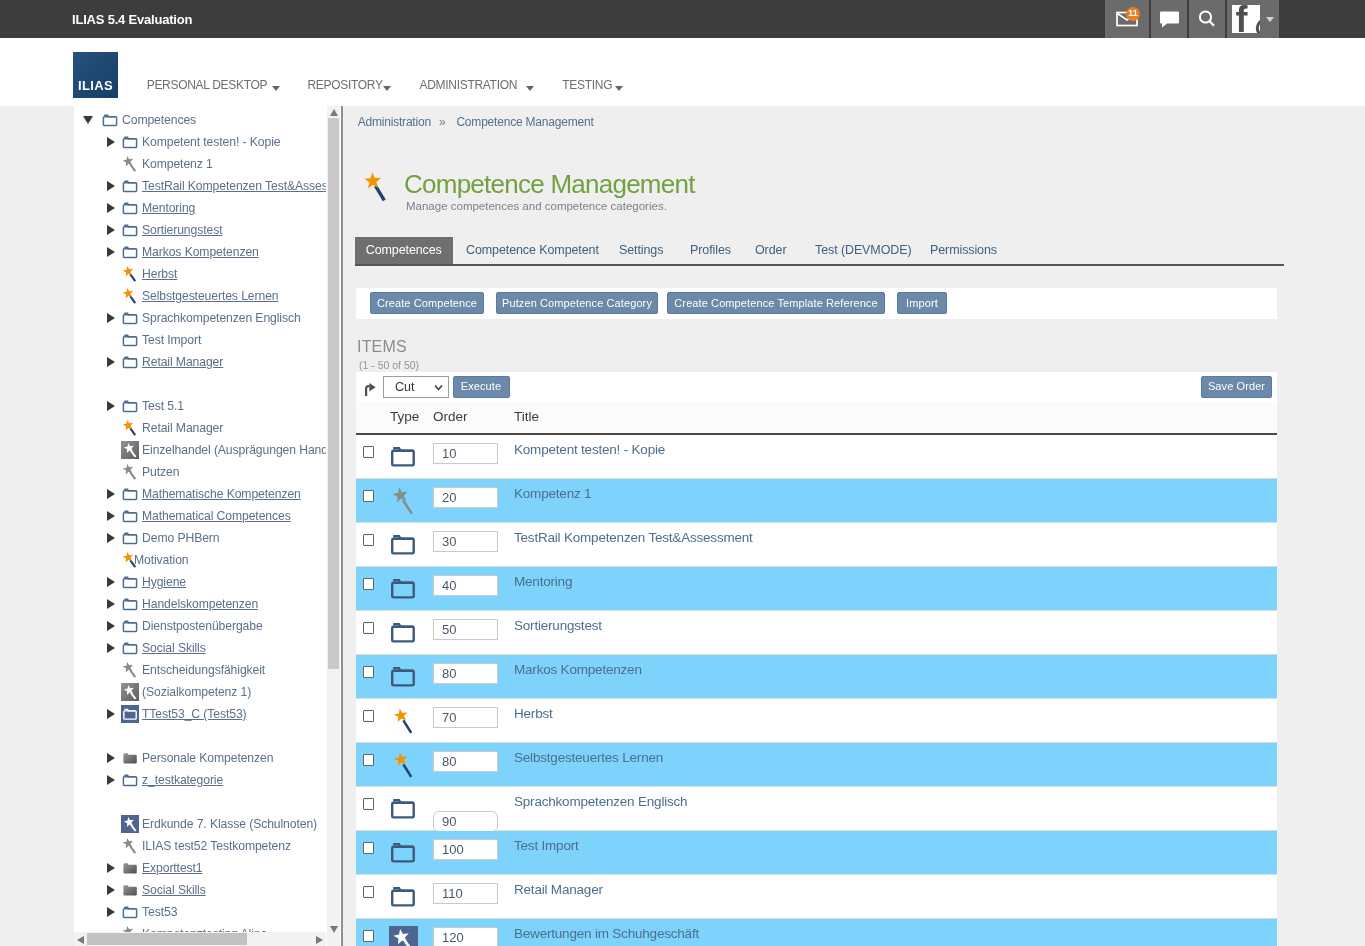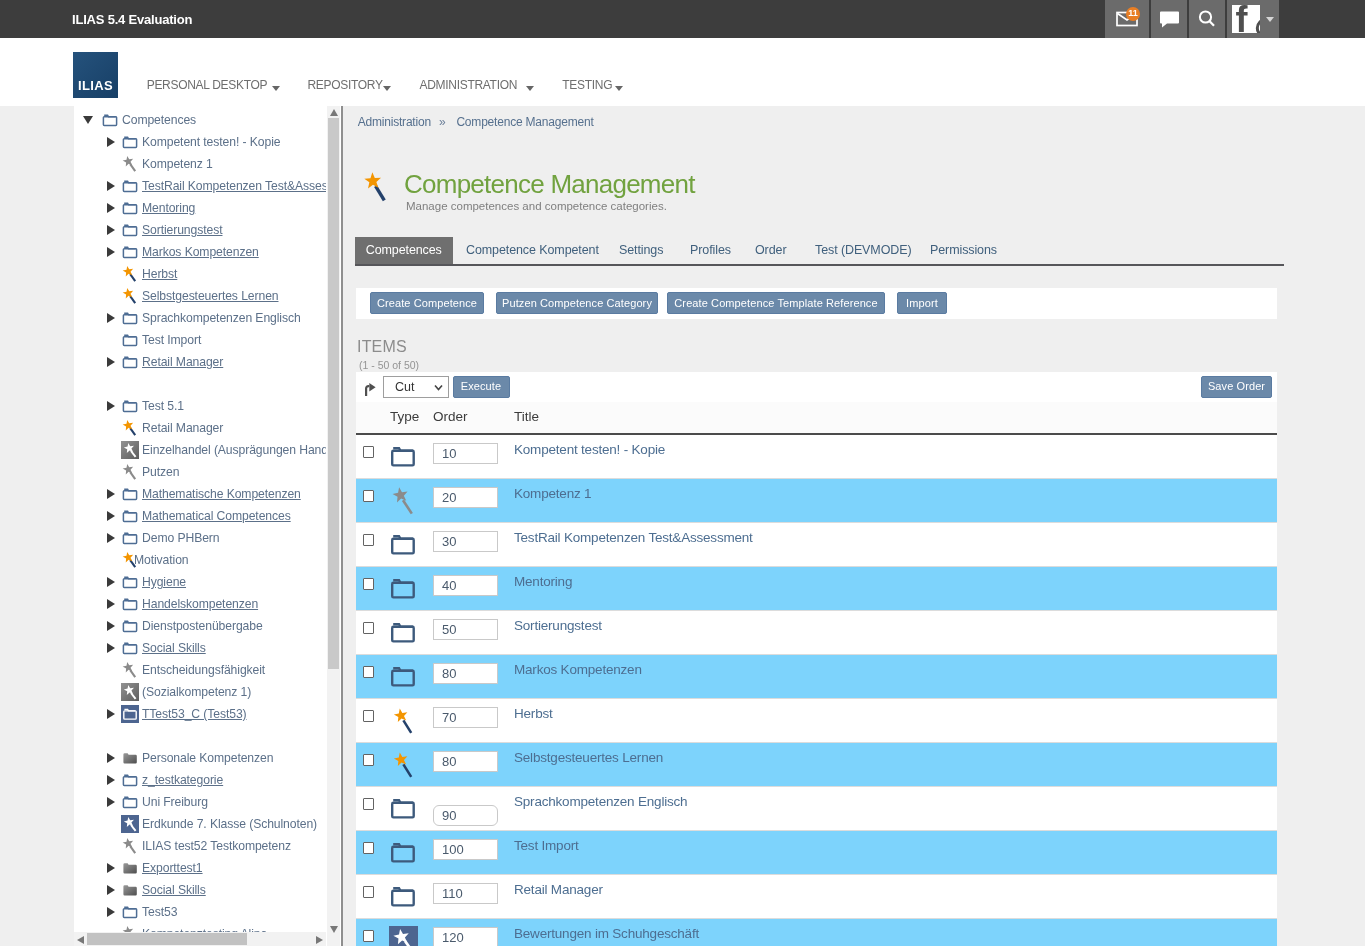--- a/index.html
+++ b/index.html
@@ -388,30 +388,20 @@
 <div class="trow" style="top:663px;left:0;width:252px;overflow:hidden;">
       <span style="position:absolute;left:33px;top:6px;" class="tri-r"></span>
       <span class="tico" style="position:absolute;left:47px;top:2px;">
         <svg width="18" height="18" viewBox="0 0 18 18">
           <path d="M3.2 4.2 h3.4 l0.9 1.6 h7 v0.4" fill="none" stroke="#4e6d94" stroke-width="1.5"></path>
           <rect x="2.4" y="5.8" width="13.2" height="8.6" rx="0.8" fill="none" stroke="#4e6d94" stroke-width="1.5"></rect>
         </svg>
       </span>
       <span style="position:absolute;left:68px;"><a>z_testkategorie</a></span>
     </div>
-<div class="trow" style="top:685px;left:0;width:252px;overflow:hidden;">
-      <span style="position:absolute;left:33px;top:6px;" class="tri-r"></span>
-      <span class="tico" style="position:absolute;left:47px;top:2px;">
-        <svg width="18" height="18" viewBox="0 0 18 18">
-          <path d="M3.2 4.2 h3.4 l0.9 1.6 h7 v0.4" fill="none" stroke="#4e6d94" stroke-width="1.5"></path>
-          <rect x="2.4" y="5.8" width="13.2" height="8.6" rx="0.8" fill="none" stroke="#4e6d94" stroke-width="1.5"></rect>
-        </svg>
-      </span>
-      <span style="position:absolute;left:68px;">Uni Freiburg</span>
-    </div>
 <div class="trow" style="top:707px;left:0;width:252px;overflow:hidden;">
       <span class="tico" style="position:absolute;left:47px;top:2px;">
         <span class="sq" style="background:#4d6590">
           <svg width="18" height="18" viewBox="0 0 18 18">
             <line x1="10" y1="10" x2="14.6" y2="15.8" stroke="#fff" stroke-width="2.0"></line>
             <polygon points="7.26,1.88 9.19,5.16 12.97,4.66 10.45,7.52 12.08,10.95 8.59,9.43 5.83,12.05 6.20,8.26 2.85,6.45 6.57,5.62" fill="#fff"></polygon>
           </svg>
         </span>
       </span>
       <span style="position:absolute;left:68px;">Erdkunde 7. Klasse (Schulnoten)</span>
@@ -619,21 +609,21 @@
 <span class="ttl" style="top:7px;">Selbstgesteuertes Lernen</span>
 </div>
 <div class="row w" style="top:786.6px;">
 <span class="cb" style="top:11.5px;"></span>
 <span class="islot" style="top:6px;height:32px;">
       <svg width="30" height="24" viewBox="0 0 30 24">
         <path d="M5.2 3.2 h5.8 l1.5 2.6 h11.5 v0.5" fill="none" stroke="#3d5a7c" stroke-width="2.4"></path>
         <rect x="4.2" y="5.8" width="21.5" height="14.6" rx="1.2" fill="none" stroke="#3d5a7c" stroke-width="2.4"></rect>
       </svg>
     </span>
-<span class="oin" style="top:18px;border-radius:6px;">90</span>
+<span class="oin" style="top:24px;border-radius:6px;">90</span>
 <span class="ttl" style="top:7px;">Sprachkompetenzen Englisch</span>
 </div>
 <div class="row alt" style="top:830.6px;">
 <span class="cb" style="top:11.5px;"></span>
 <span class="islot" style="top:6px;height:32px;">
       <svg width="30" height="24" viewBox="0 0 30 24">
         <path d="M5.2 3.2 h5.8 l1.5 2.6 h11.5 v0.5" fill="none" stroke="#3d5a7c" stroke-width="2.4"></path>
         <rect x="4.2" y="5.8" width="21.5" height="14.6" rx="1.2" fill="none" stroke="#3d5a7c" stroke-width="2.4"></rect>
       </svg>
     </span>

